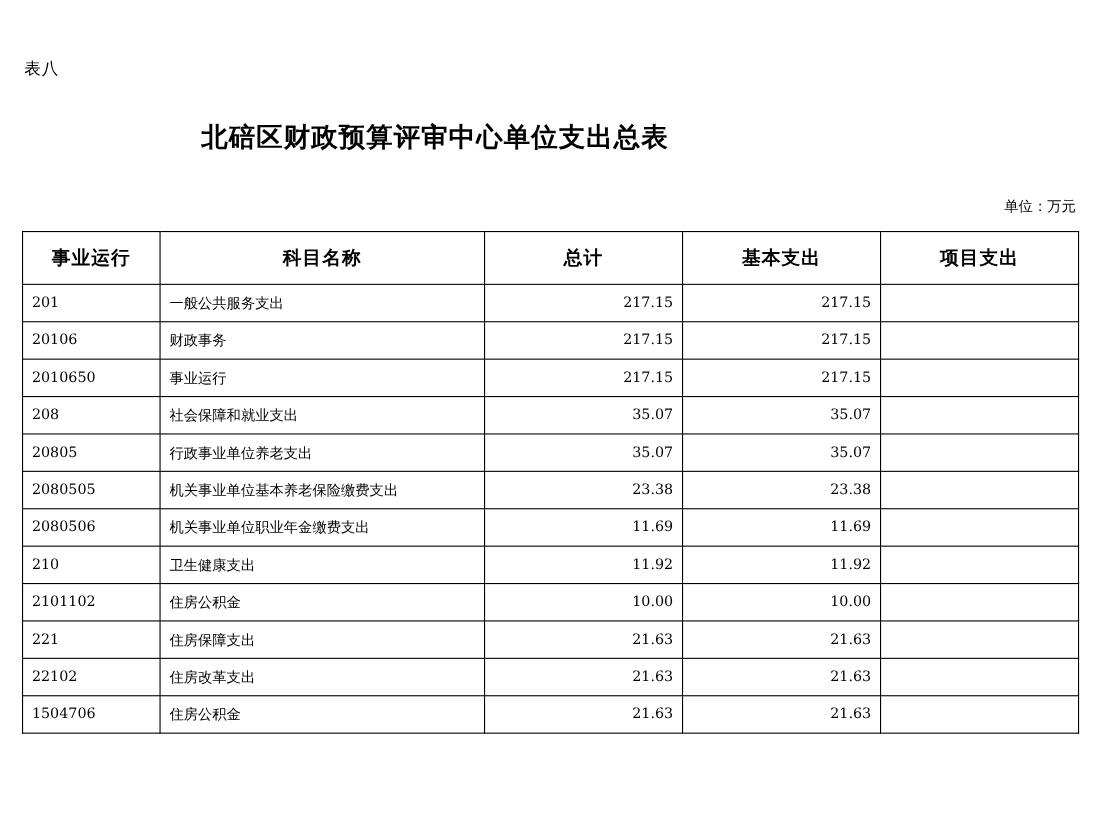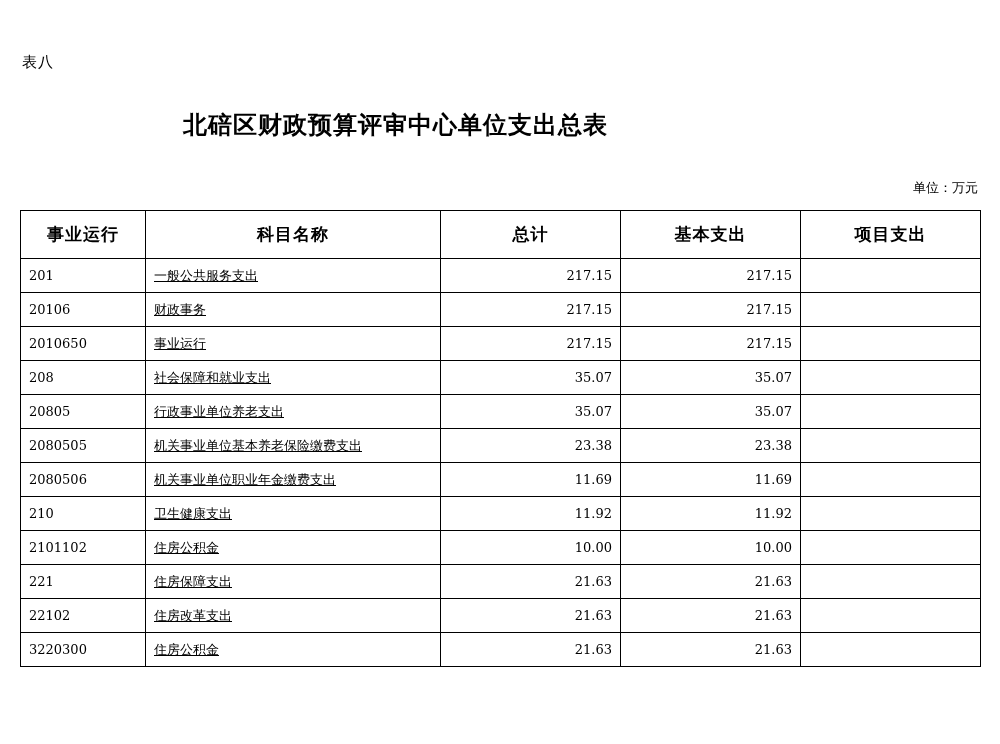--- a/index.html
+++ b/index.html
@@ -83,21 +83,20 @@
 
   td.num {
     text-align: right;
     font-size: 13px;
   }
   td.code {
     text-align: left;
   }
   td.name {
     text-align: left;
-    text-decoration: underline;
   }
   tr.total-row td.name-center {
     text-align: center;
     font-size: 14px;
   }
   tr.total-row td.num {
     font-weight: bold;
   }
   
   .ind0 { padding-left: 8px; }
@@ -207,21 +206,21 @@
           <td class="num"></td>
         </tr>
         <tr>
           <td class="code ind1">22102</td>
           <td class="name nind1">住房改革支出</td>
           <td class="num">21.63</td>
           <td class="num">21.63</td>
           <td class="num"></td>
         </tr>
         <tr>
-          <td class="code ind2">3220300</td>
+          <td class="code ind2">1504706</td>
           <td class="name nind2">住房公积金</td>
           <td class="num">21.63</td>
           <td class="num">21.63</td>
           <td class="num"></td>
         </tr>
       </tbody>
   </table>
 
 </div>
 

